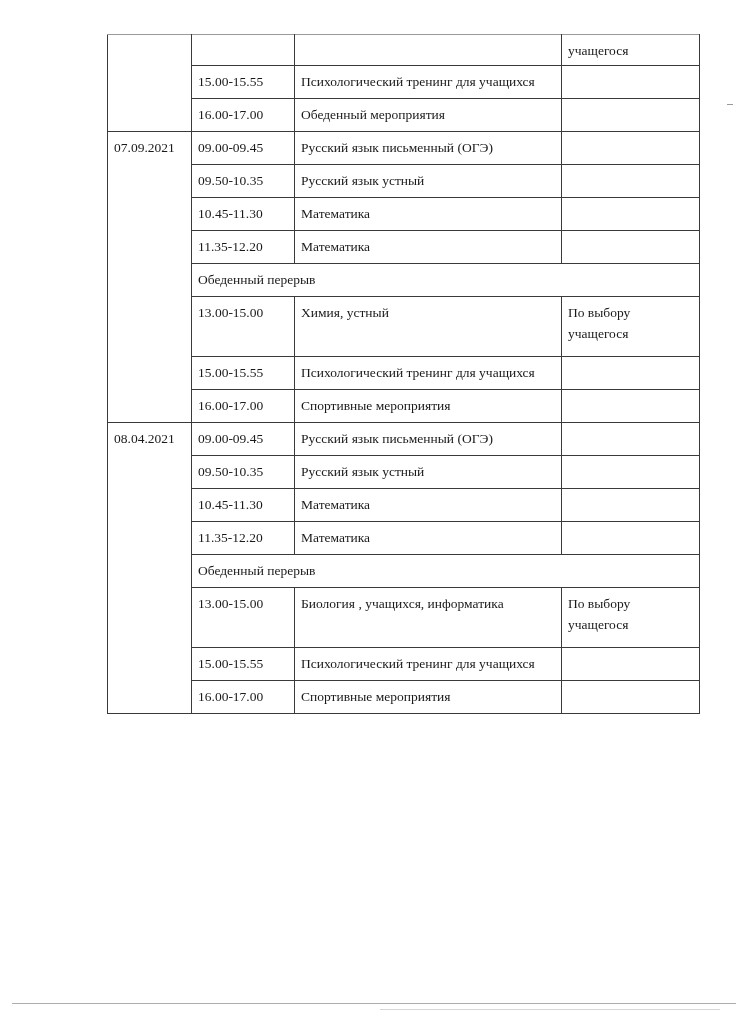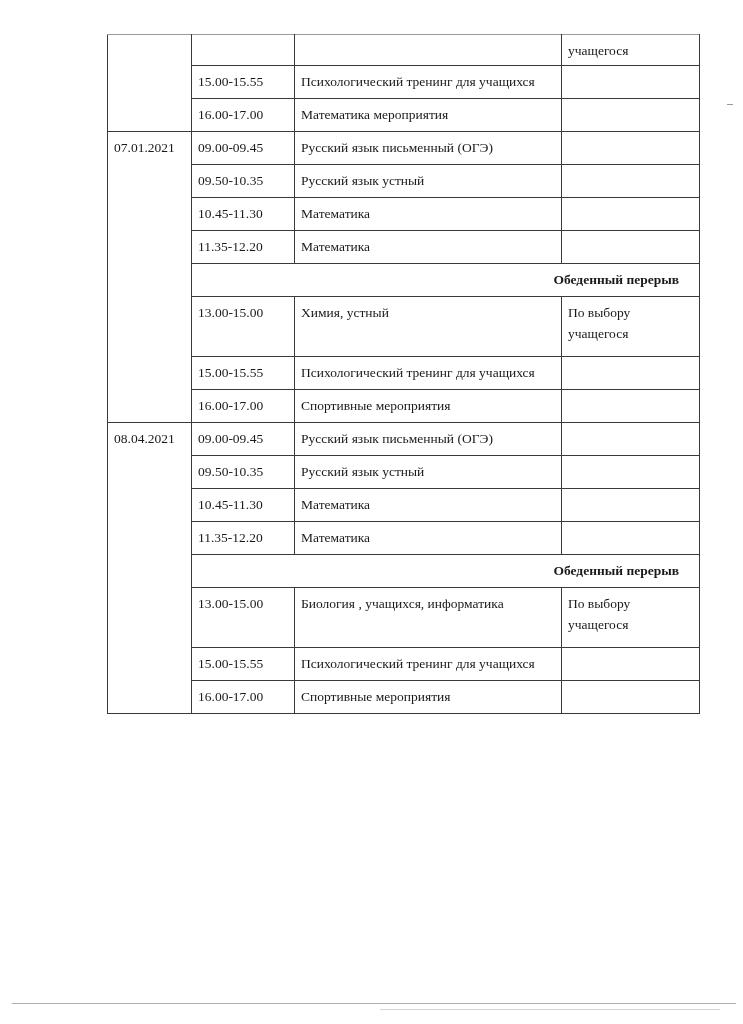--- a/index.html
+++ b/index.html
@@ -1,32 +1,32 @@
 <!DOCTYPE html>
 <html><head>
 <meta charset="utf-8">
 <style>
   html, body { margin:0; padding:0; background:#ffffff; }
   body { width:743px; height:1024px; position:relative; overflow:hidden;
          font-family:"Liberation Serif","DejaVu Serif",serif; color:#1a1a1a; }
   .page { position:absolute; left:0; top:0; width:743px; height:1024px; }
   table.sched { position:absolute; left:107px; top:34px; border-collapse:collapse;
                 table-layout:fixed; width:592px; font-size:13.5px; }
-  table.sched td { border:1px solid #3a3a3a; vertical-align:top; padding:5px 20px 0 6px;
+  table.sched td { border:1px solid #3a3a3a; vertical-align:top; padding:5px 0 0 6px;
                    line-height:21px; }
   table.sched col.c-date { width:84px; }
   table.sched col.c-time { width:103px; }
   table.sched col.c-subj { width:267px; }
   table.sched col.c-note { width:138px; }
   tr.r-std td { height:27px; }
   tr.r-tall td { height:54px; }
   tr.r-cont td { height:25px; }
   tr.r-cont td { border-top-color:#9a9a9a; }
   td.date { padding-left:8px; }
-  td.lunch { text-align:right; font-weight:bold; }
+  td.lunch { text-align:left; font-weight:normal; }
   .scan-line { position:absolute; height:1px; background:#8a8a8a; }
   .tick { position:absolute; width:6px; height:1px; background:#9a9a9a; }
 </style>
 </head>
 <body>
 
 <div class="page">
   <table class="sched">
     <colgroup>
       <col class="c-date">
@@ -42,26 +42,26 @@
         <td></td>
         <td>учащегося</td>
       </tr>
       <tr class="r-std">
         <td>15.00-15.55</td>
         <td>Психологический тренинг для учащихся</td>
         <td></td>
       </tr>
       <tr class="r-std">
         <td>16.00-17.00</td>
-        <td>Математика мероприятия</td>
+        <td>Обеденный мероприятия</td>
         <td></td>
       </tr>
 
       <tr class="r-std">
-        <td class="date" rowspan="8">07.01.2021</td>
+        <td class="date" rowspan="8">07.09.2021</td>
         <td>09.00-09.45</td>
         <td>Русский язык письменный (ОГЭ)</td>
         <td></td>
       </tr>
       <tr class="r-std">
         <td>09.50-10.35</td>
         <td>Русский язык устный</td>
         <td></td>
       </tr>
       <tr class="r-std">

